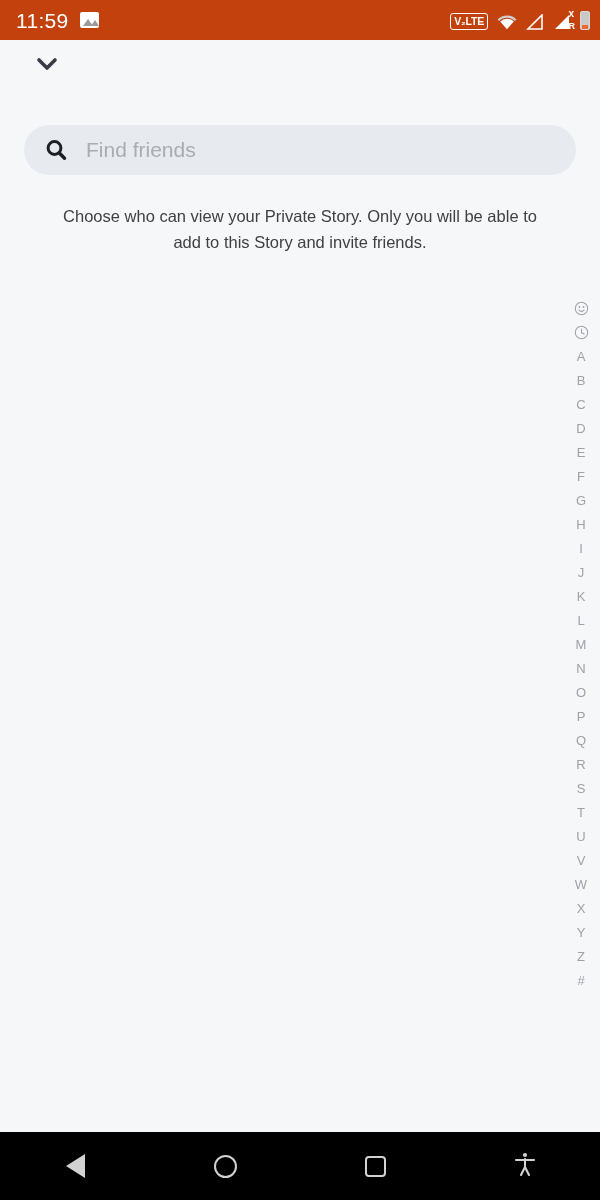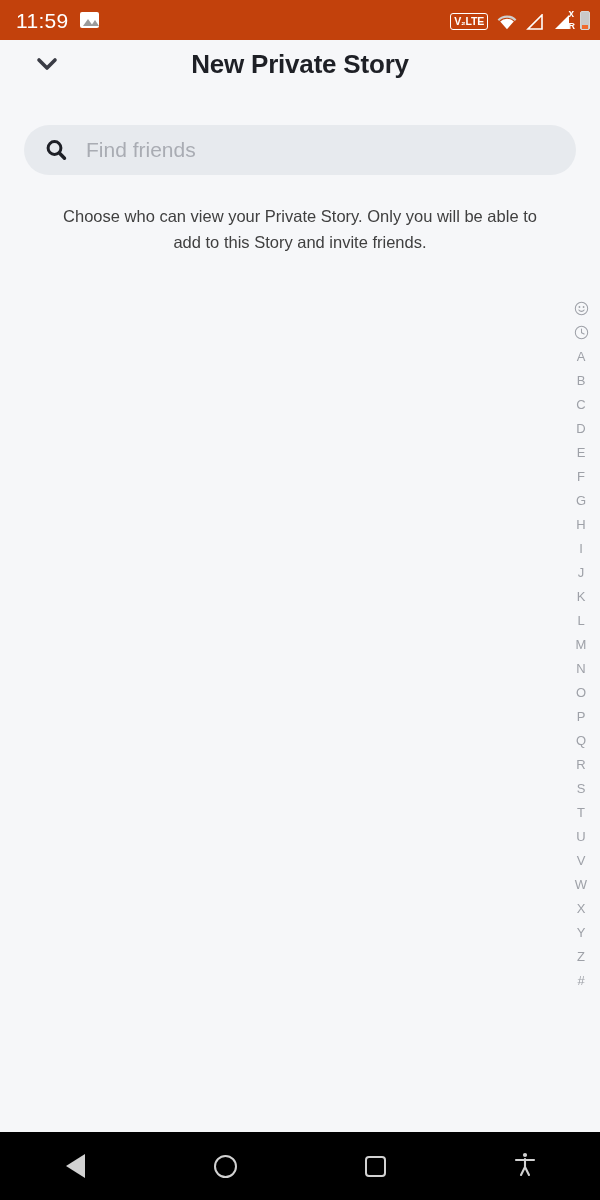--- a/index.html
+++ b/index.html
@@ -150,21 +150,20 @@
     <span class="ico-batt"></span>
   </div>
 </div>
 
 <div class="header">
   <div class="chevron-btn">
     <svg width="30" height="30" viewBox="0 0 30 30">
       <path d="M7 11 L15 19 L23 11" fill="none" stroke="#3a3c45" stroke-width="3.6" stroke-linecap="round" stroke-linejoin="round"></path>
     </svg>
   </div>
-  <div class="page-title">New Private Story</div>
 </div>
 
 <div class="search-wrap">
   <span class="search-icon">
     <svg width="24" height="24" viewBox="0 0 24 24">
       <circle cx="10.5" cy="10" r="6.4" fill="none" stroke="#1e2026" stroke-width="3"></circle>
       <path d="M15.4 15 L20.5 20.3" stroke="#1e2026" stroke-width="3.4" stroke-linecap="round"></path>
     </svg>
   </span>
   <input class="search-input" type="text" placeholder="Find friends" style="">

